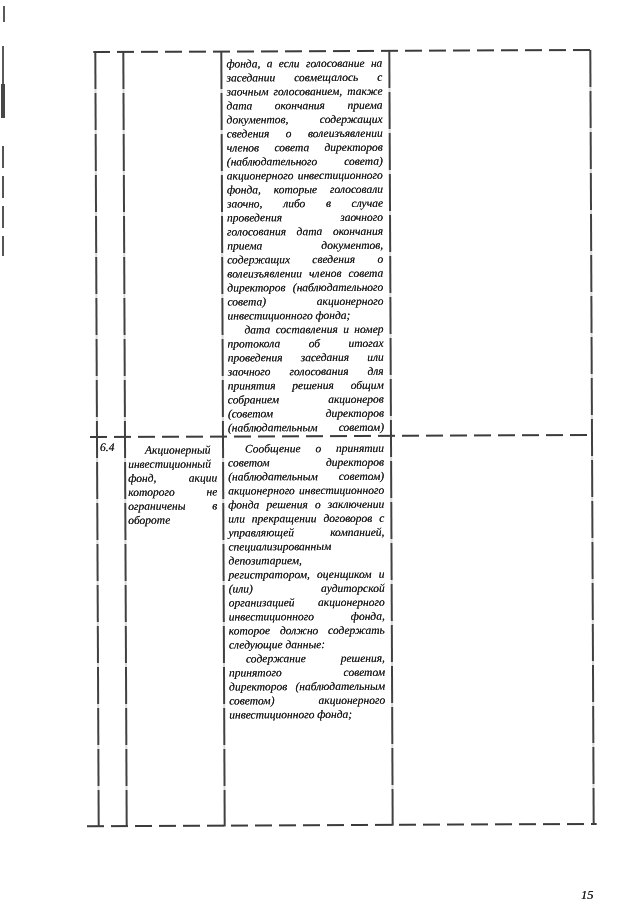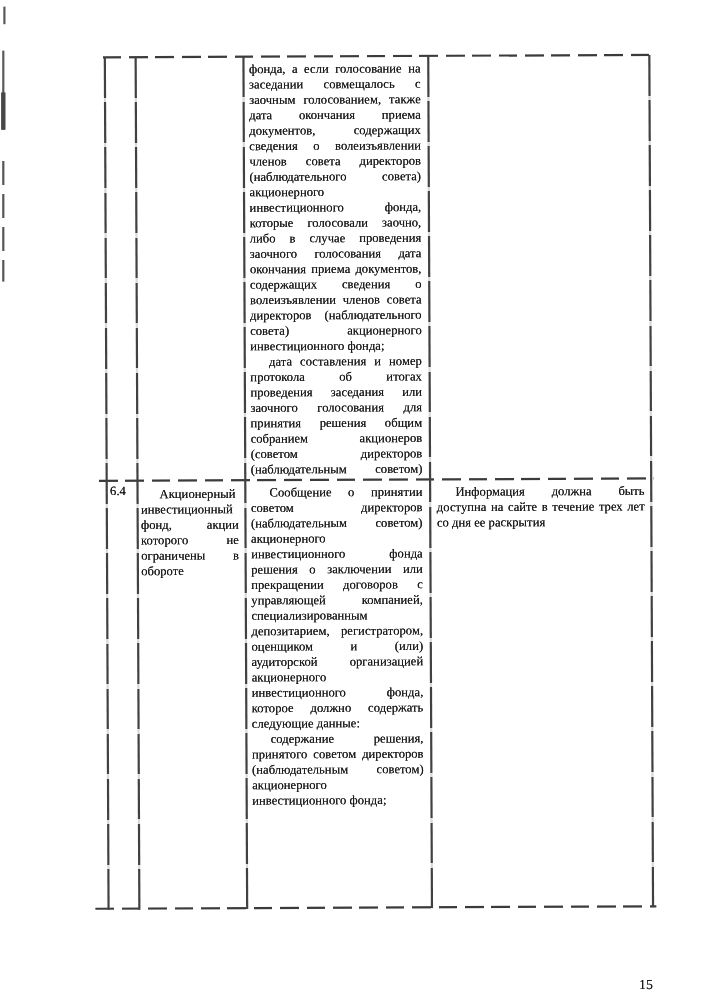--- a/index.html
+++ b/index.html
@@ -1,21 +1,21 @@
 <!DOCTYPE html>
 <html><head>
 <meta charset="utf-8">
 <style>
   html,body{margin:0;padding:0;}
   body{
     width:640px;height:905px;position:relative;background:#ffffff;
     font-family:"Liberation Serif","DejaVu Serif",serif;
     color:#1c1c1c;overflow:hidden;
   }
-  .page{position:absolute;inset:0;}
+  .page{position:absolute;inset:0;font-style:italic;}
   
   .artifact{position:absolute;background:#5a5a5a;}
   .artifact.dashes{
     background:repeating-linear-gradient(to bottom,#555 0 22px,rgba(85,85,85,0) 22px 30px);
   }
   
   .tablewrap{
     position:absolute;left:96px;top:51px;width:497px;height:775px;
     transform:rotate(-0.25deg);transform-origin:50% 50%;
   }
@@ -76,21 +76,20 @@
       </div>
       <div class="cell c-subj">
         <p>Акционерный инвестиционный фонд, акции которого не ограничены в обороте</p>
       </div>
       <div class="cell c-disc">
         <p>Сообщение о принятии советом директоров (наблюдательным советом) акционерного инвестиционного фонда решения о заключении или прекращении договоров с управляющей компанией, специализированным депозитарием, регистратором, оценщиком и (или) аудиторской организацией акционерного инвестиционного фонда, которое должно содержать следующие данные:</p>
         <p>содержание решения, принятого советом директоров (наблюдательным советом) акционерного инвестиционного фонда;</p>
 
       </div>
       <div class="cell c-term">
-        <p>Информация должна быть доступна на сайте в течение трех лет со дня ее раскрытия</p>
       </div>
     </div>
 
     <div class="hline" style="left:-1px;top:-1px;width:503px;"></div>
     <div class="hline" style="left:-6px;top:384px;width:504px;"></div>
     <div class="hline" style="left:-11px;top:773px;width:510px;"></div>
 
     <div class="vline" style="left:0;top:0;height:775px;"></div>
     <div class="vline" style="left:28px;top:0;height:775px;"></div>
     <div class="vline" style="left:126px;top:0;height:775px;"></div>

